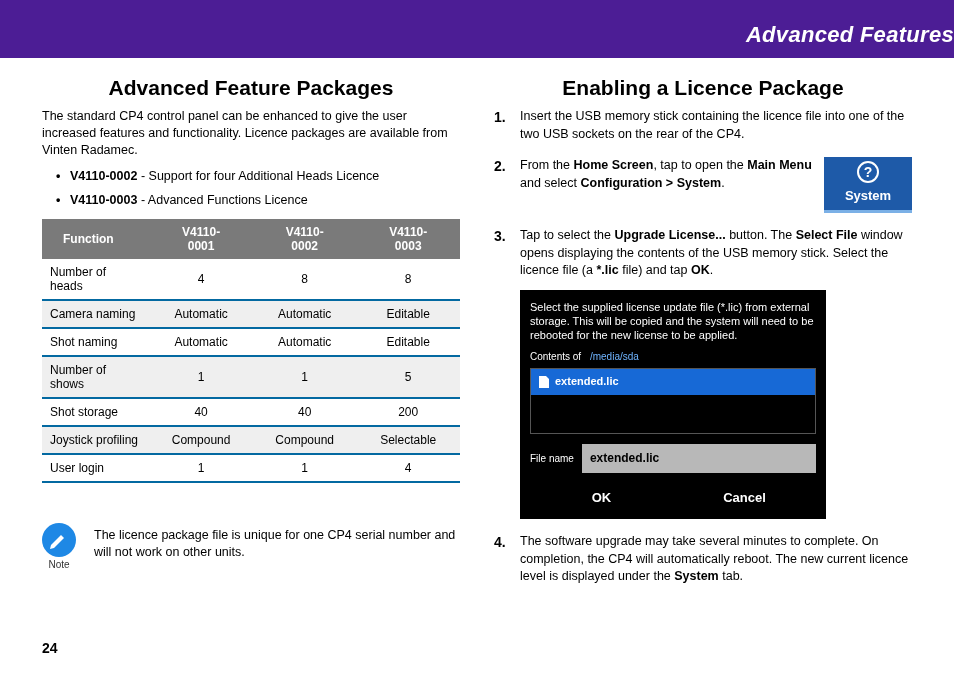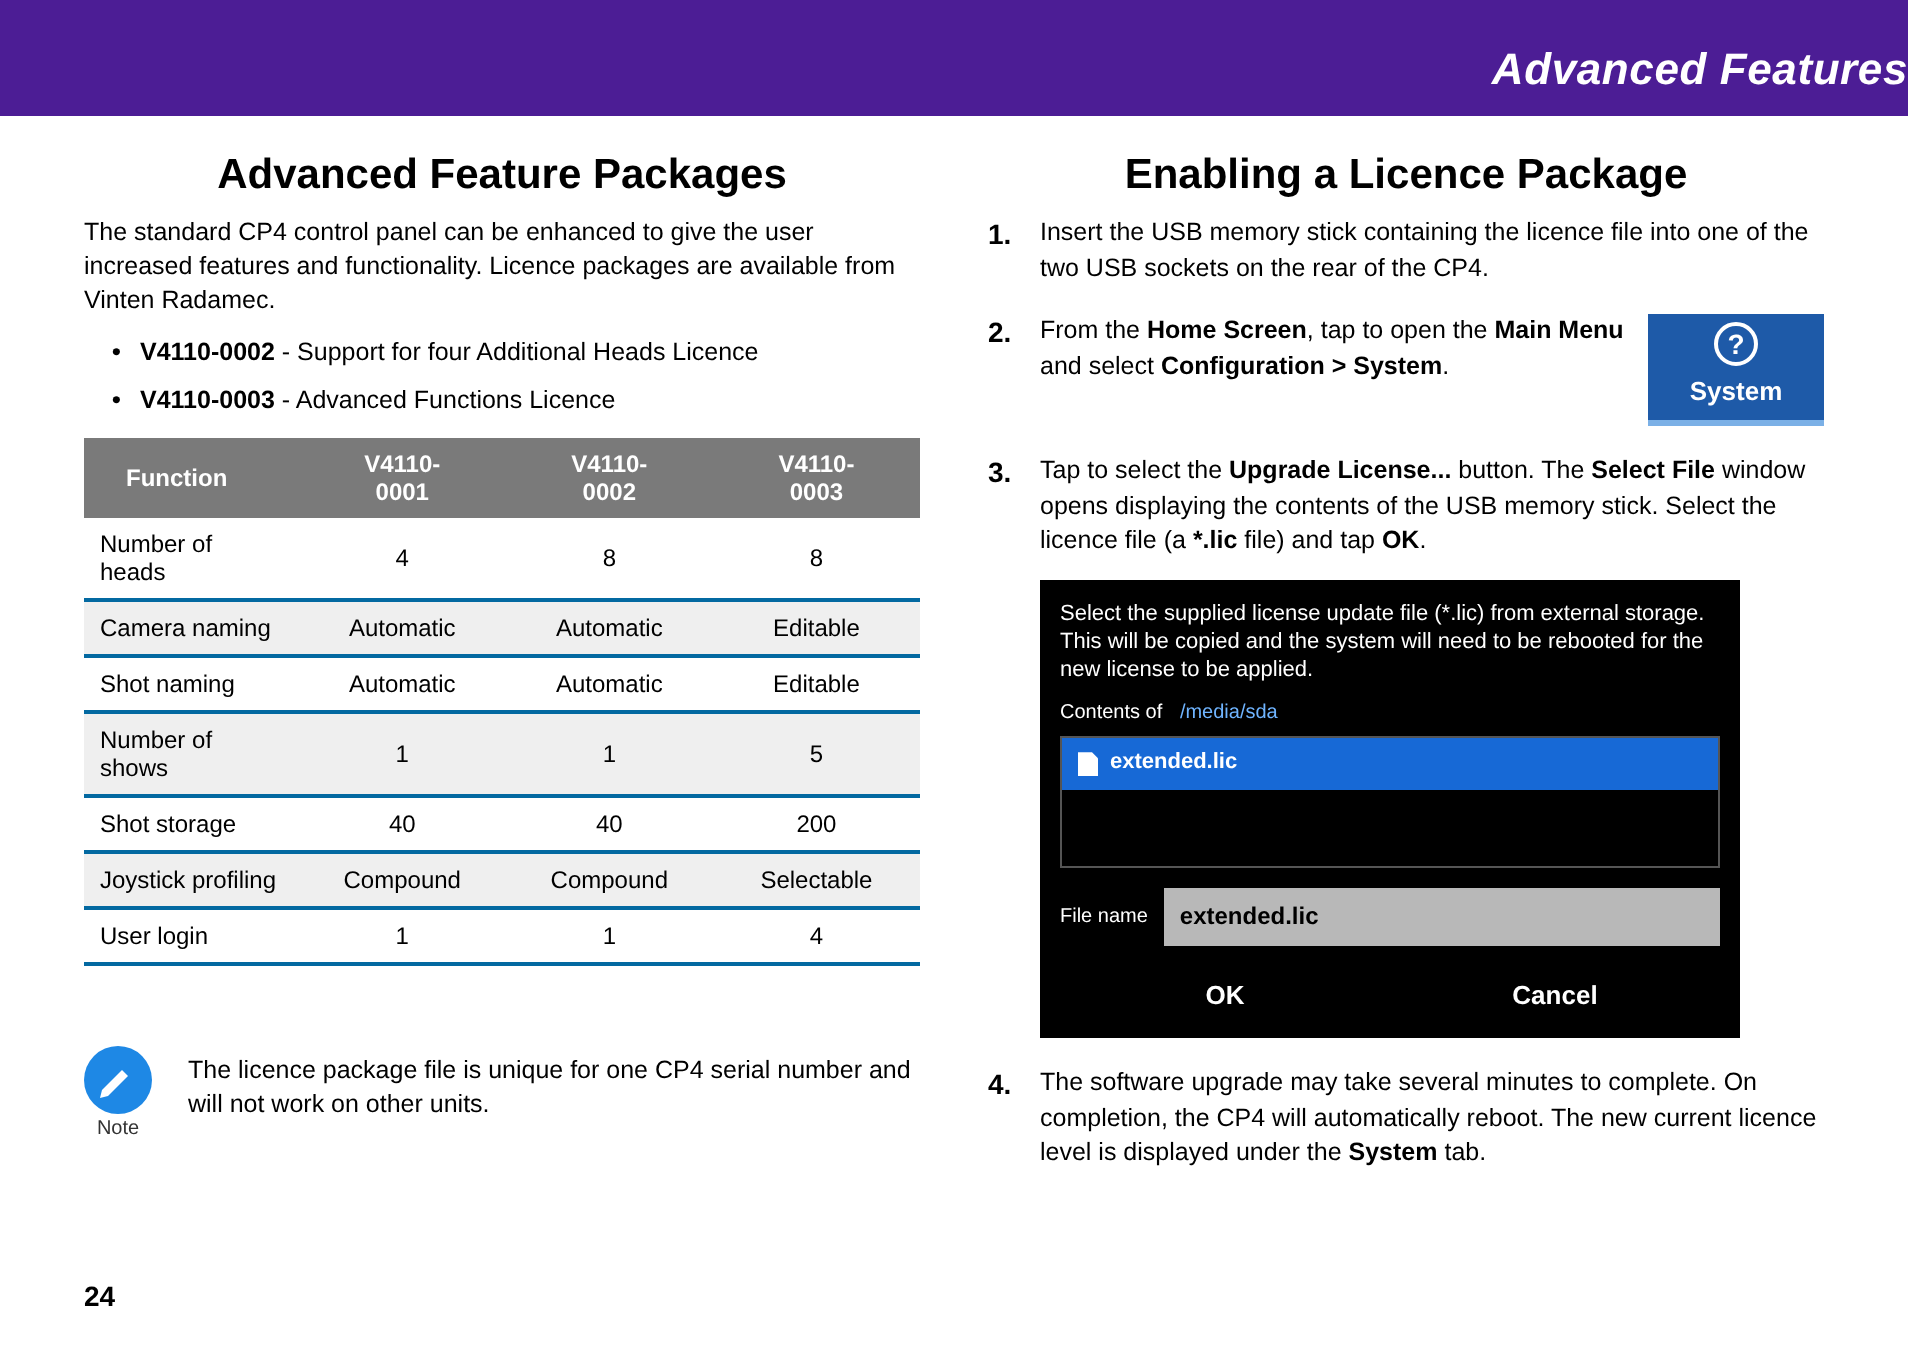--- a/index.html
+++ b/index.html
@@ -85,21 +85,21 @@
     border-bottom:3px solid #7bb0e6;
     display:flex; flex-direction:column; align-items:center; justify-content:center;
     font-weight:bold; font-size:13px;
   }
   .sys-btn .qmark {
     width:22px; height:22px; border:2px solid #fff; border-radius:50%;
     display:flex; align-items:center; justify-content:center;
     font-size:14px; margin-bottom:4px;
   }
   .dialog {
-    width: 350px; background:#000; color:#fff;
+    width: 306px; background:#000; color:#fff;
     margin: 10px 0 14px 0; padding:10px 10px 6px 10px;
     font-size:11px;
   }
   .dialog .instr { line-height:1.3; margin-bottom:8px; }
   .dialog .pathrow { font-size:10px; margin-bottom:4px; }
   .dialog .pathrow .path { color:#6fb4ff; margin-left:6px; }
   .dialog .filelist {
     border:1px solid #555; background:#000; height:66px; padding:0;
   }
   .dialog .fileitem {

